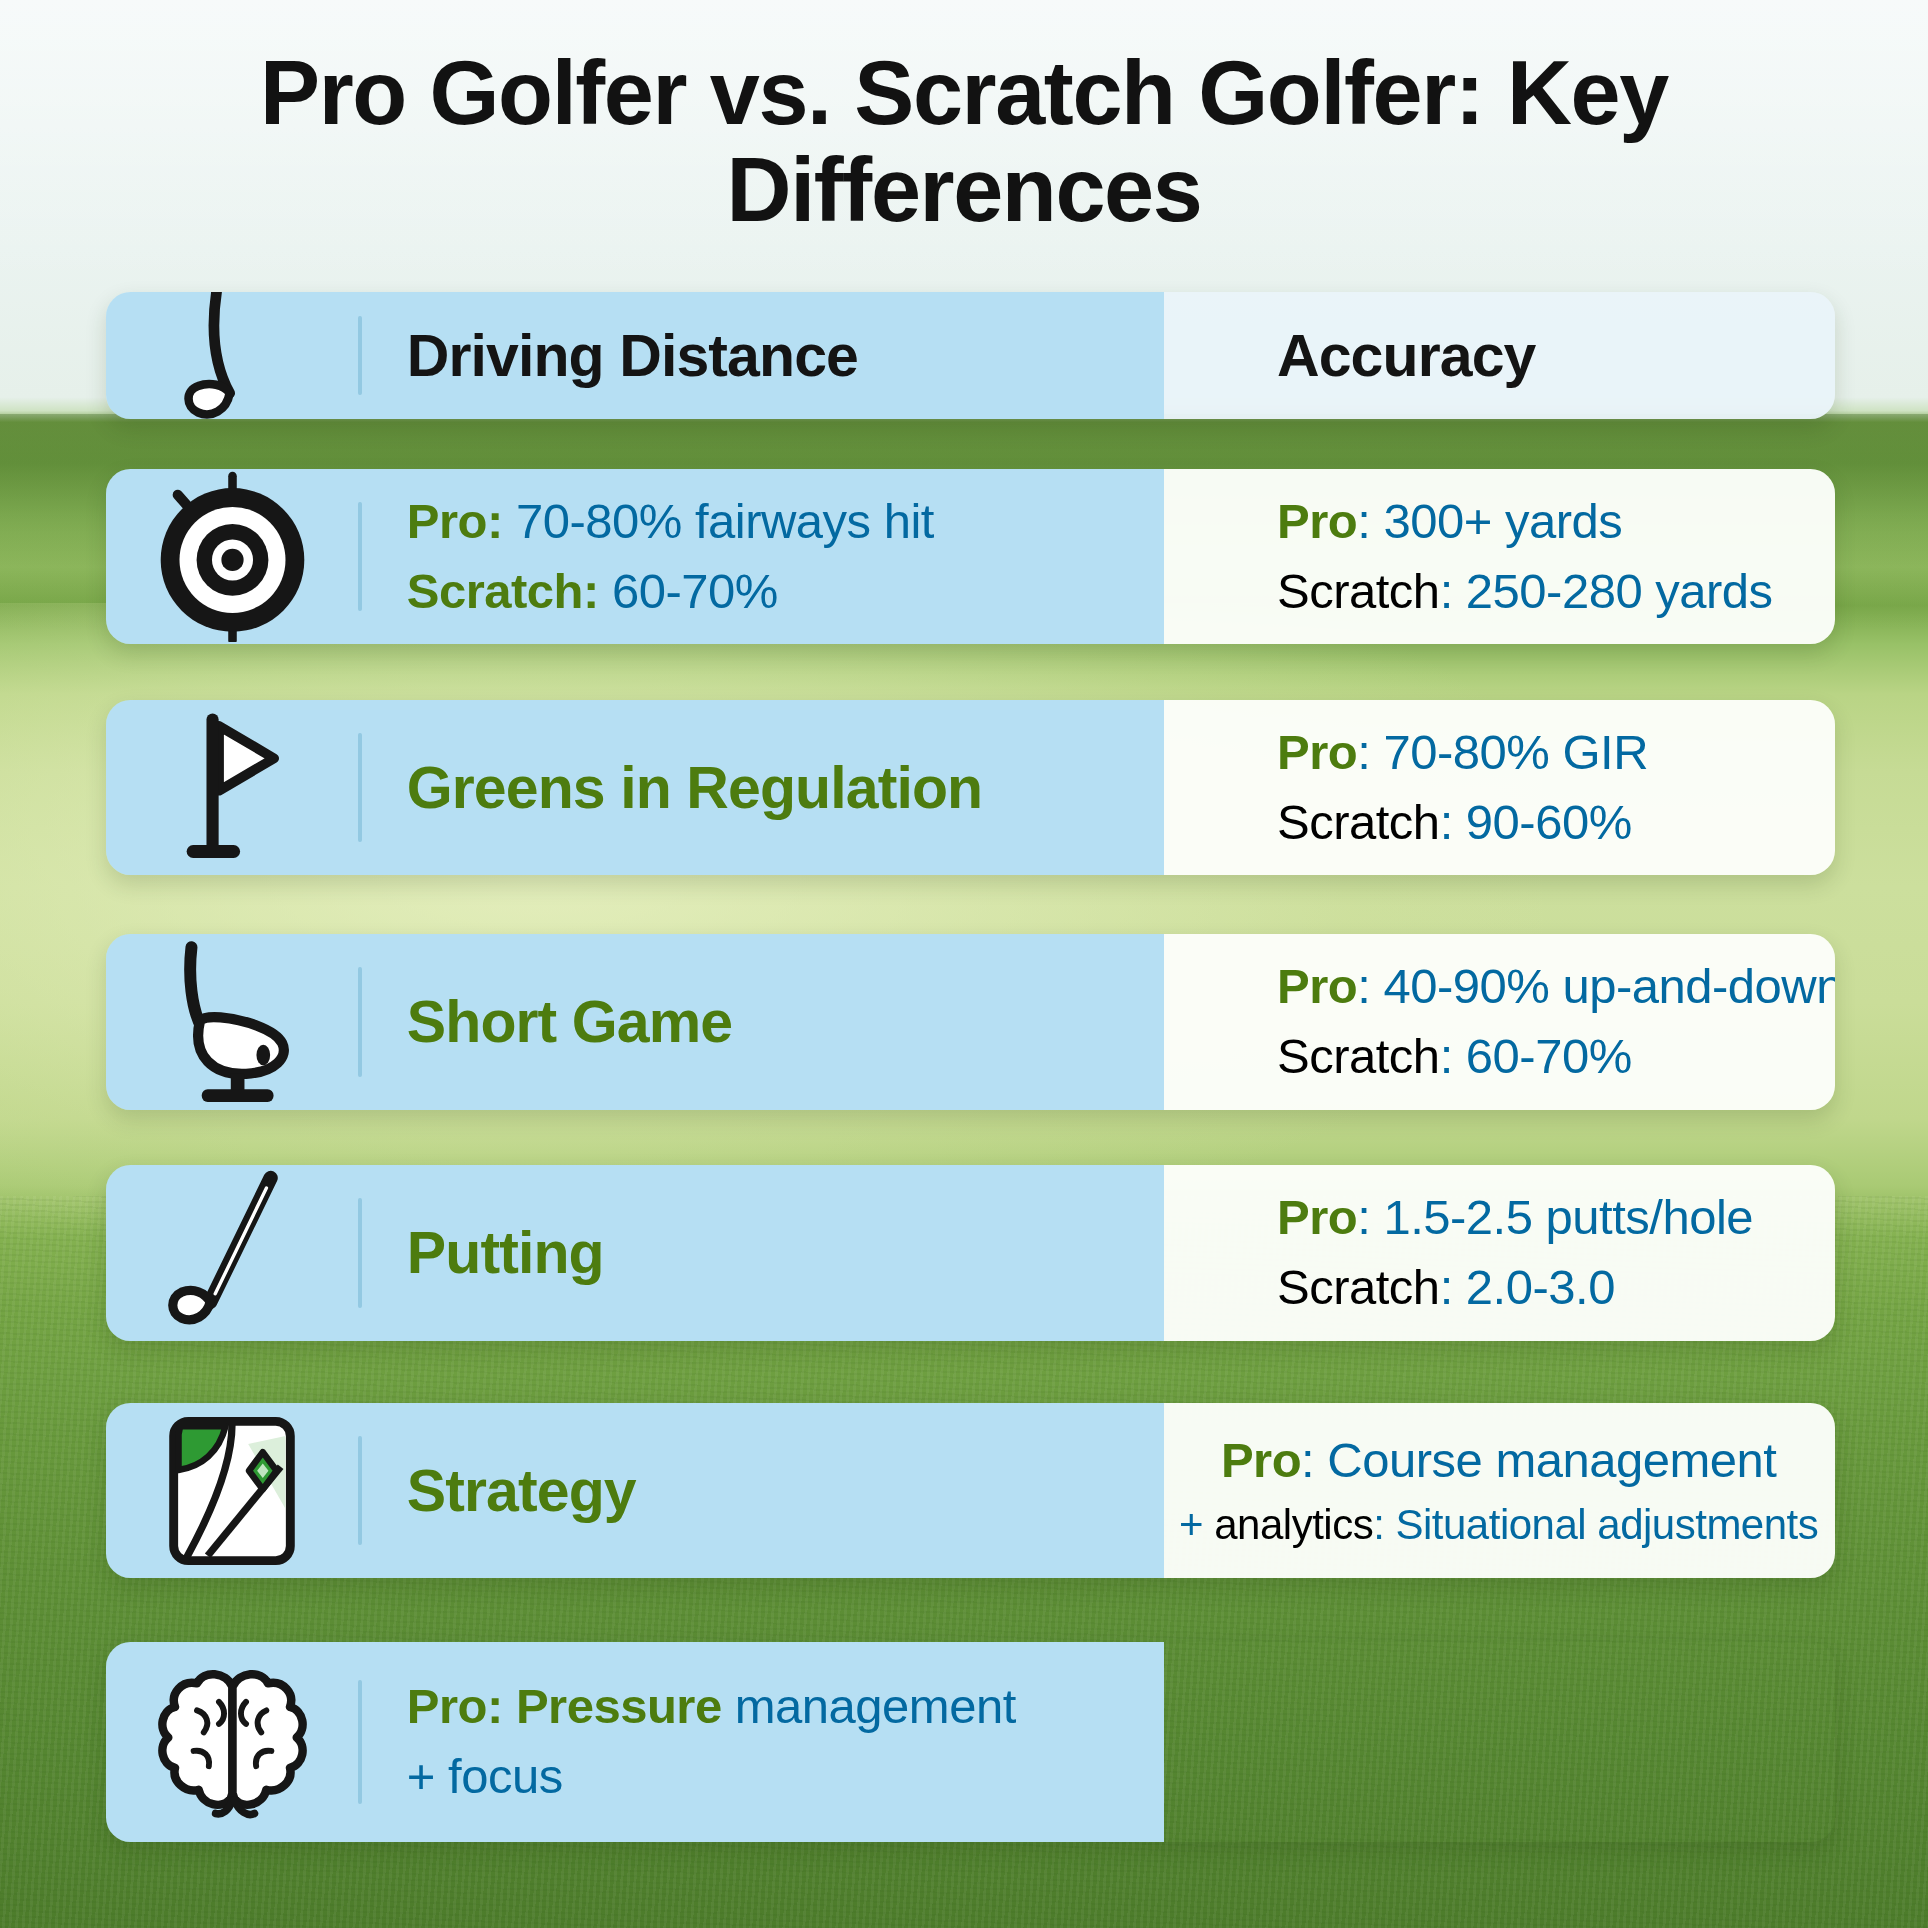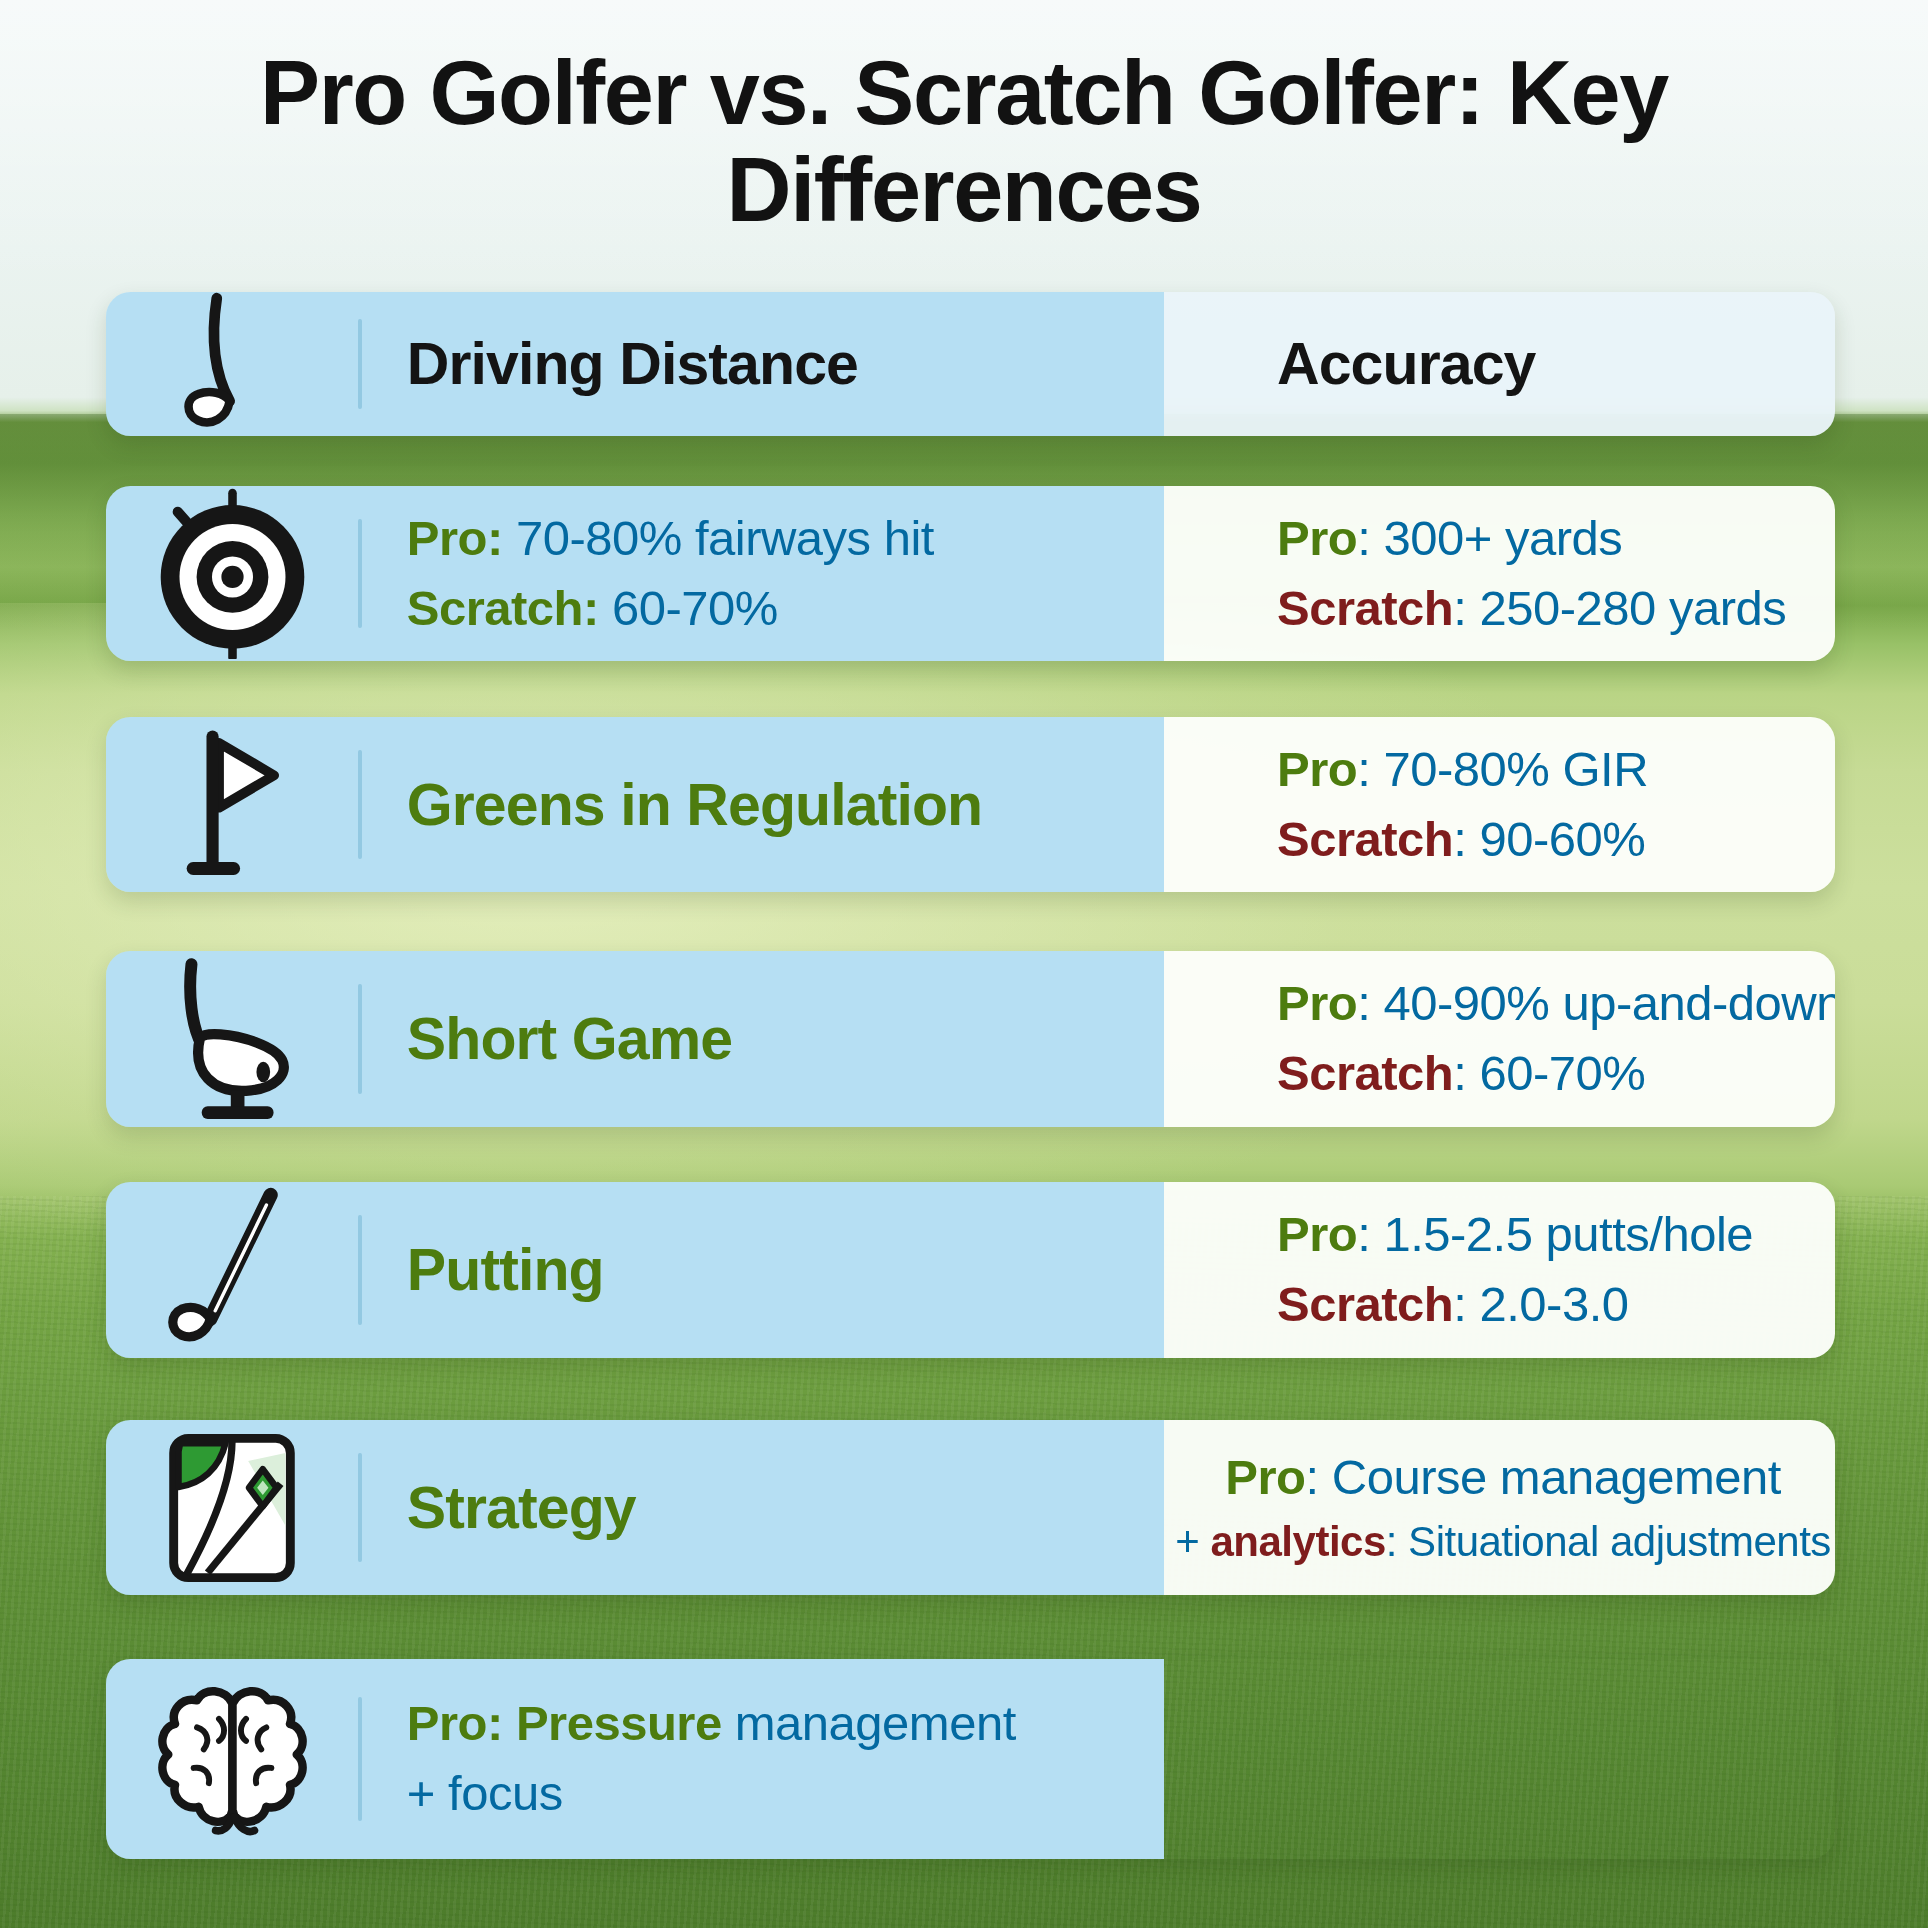--- a/index.html
+++ b/index.html
@@ -26,38 +26,38 @@
     background:linear-gradient(180deg, rgba(255,255,255,.55), rgba(255,255,255,0));}
 
   
   .title{position:absolute;top:45px;left:117px;right:117px;text-align:center;
     font-size:90px;line-height:1.08;font-weight:700;color:#121212;letter-spacing:-1.4px;}
 
   
   .table{position:absolute;left:106px;top:292px;width:1729px;}
   .row{display:flex;border-radius:24.5px;overflow:hidden;
        box-shadow:0 9.4px 21px rgba(30,55,15,.16);}
-  .table > :nth-child(1){height:144px;margin-bottom:50px;}
+  .table > :nth-child(1){height:127px;margin-bottom:50px;}
   .table > :nth-child(2){height:175px;margin-bottom:56px;}
   .table > :nth-child(3){height:175px;margin-bottom:59px;}
   .table > :nth-child(4){height:176px;margin-bottom:55px;}
   .table > :nth-child(5){height:176px;margin-bottom:62px;justify-content:center;}
   .table > :nth-child(6){height:175px;margin-bottom:64px;}
   .table > :nth-child(7){height:200px;}
 
   .cell-left{flex:0 0 1058px;background:#b6dff3;display:flex;align-items:center;}
   .icon-box{flex:0 0 252px;display:flex;justify-content:center;align-items:center;}
   .icon-box svg{display:block;}
   .divider{width:3.8px;height:62%;background:#93c9e2;border-radius:1.9px;align-self:center;}
   .content{padding-left:45px;padding-right:15px;}
   .label{font-size:59px;font-weight:700;color:#141414;letter-spacing:-0.9px;}
   .detail-line{font-size:49px;line-height:1.42;color:#1b1b1b;letter-spacing:-0.5px;white-space:nowrap;}
   .line-small{font-size:42px;}
   .part-b{font-weight:700;color:#4d7c0f;}
-  .part-g{font-weight:700;color:#7f1d1d;}
+  .part-g{font-weight:400;color:#000000;}
   .part-r{font-weight:500;color:#0369a1;}
   .cell-right{flex:1;display:flex;flex-direction:column;justify-content:center;
     background:rgba(252,254,250,.97);padding-left:113px;padding-right:13px;}
   .cell-right.center{align-items:center;padding-left:11.3px;text-align:center;}
   .header-right{background:rgba(233,244,249,.96);}
 </style>
 </head>
 <body>
 
 <div class="canvas">

